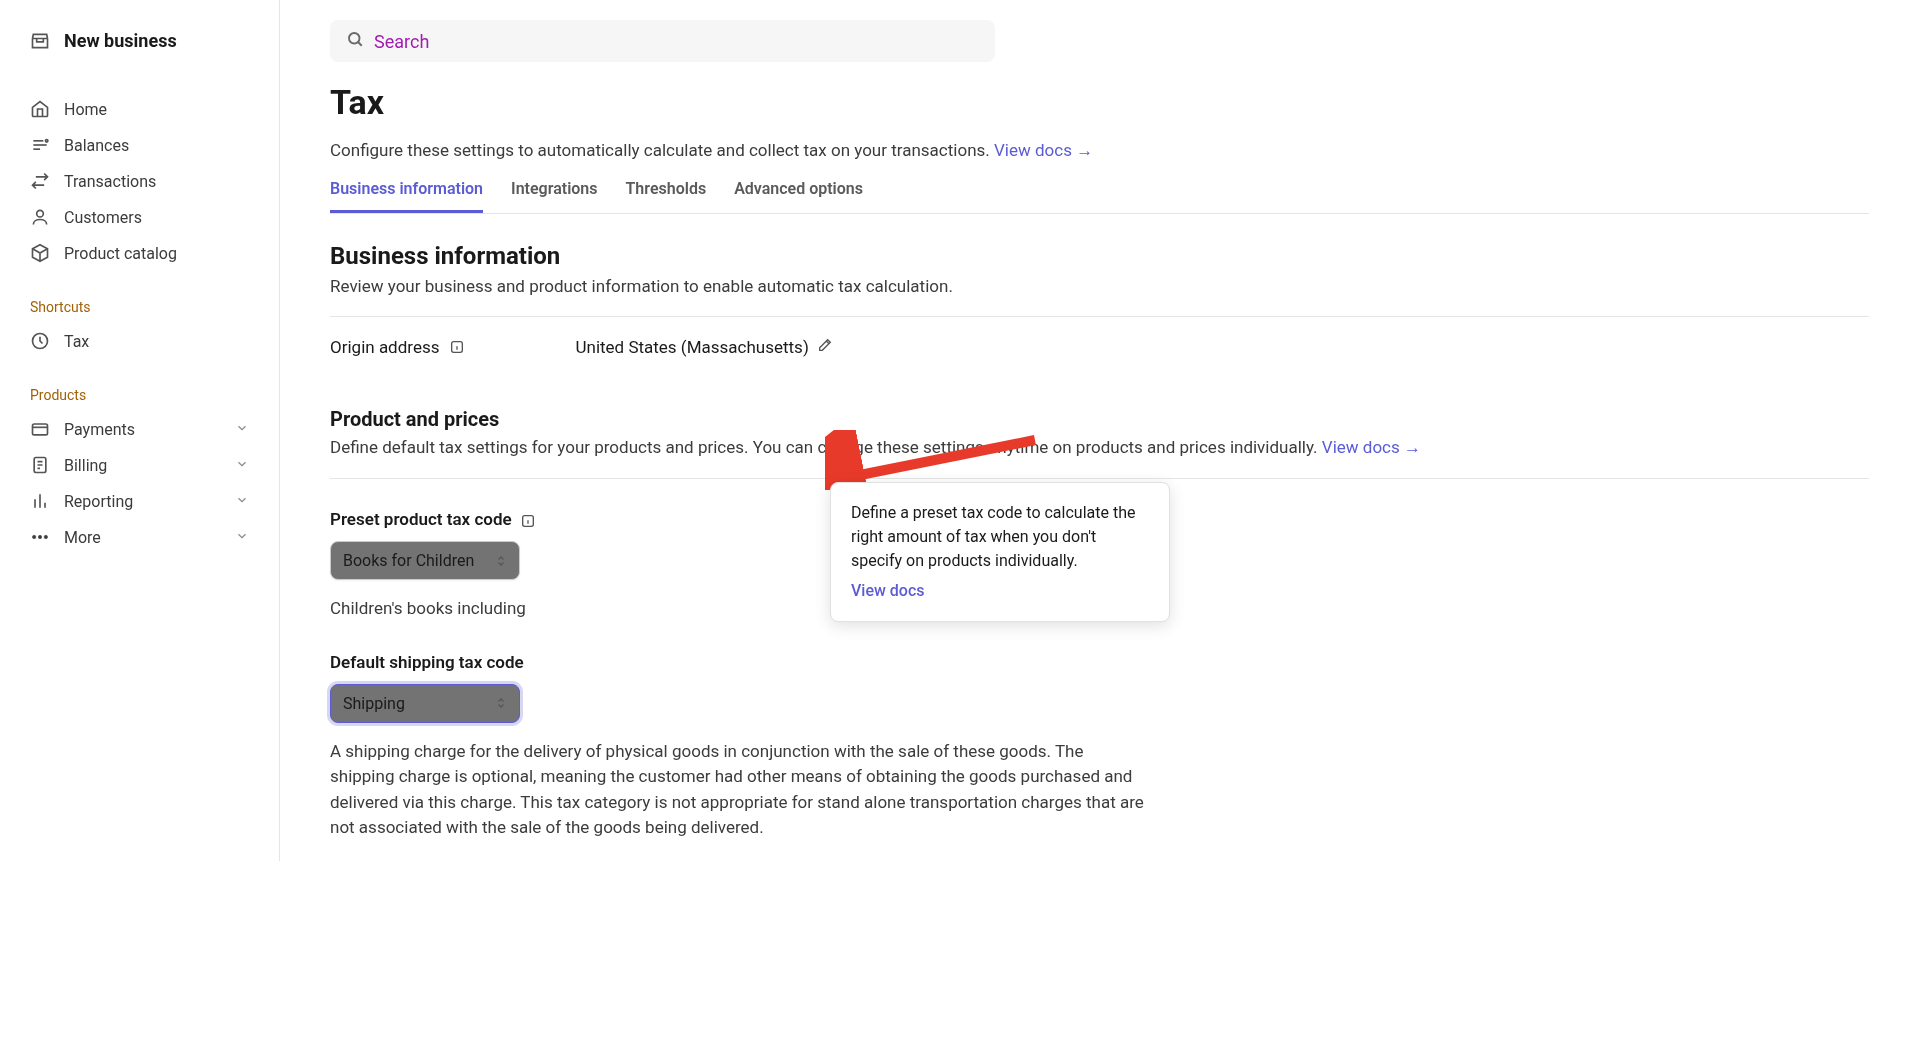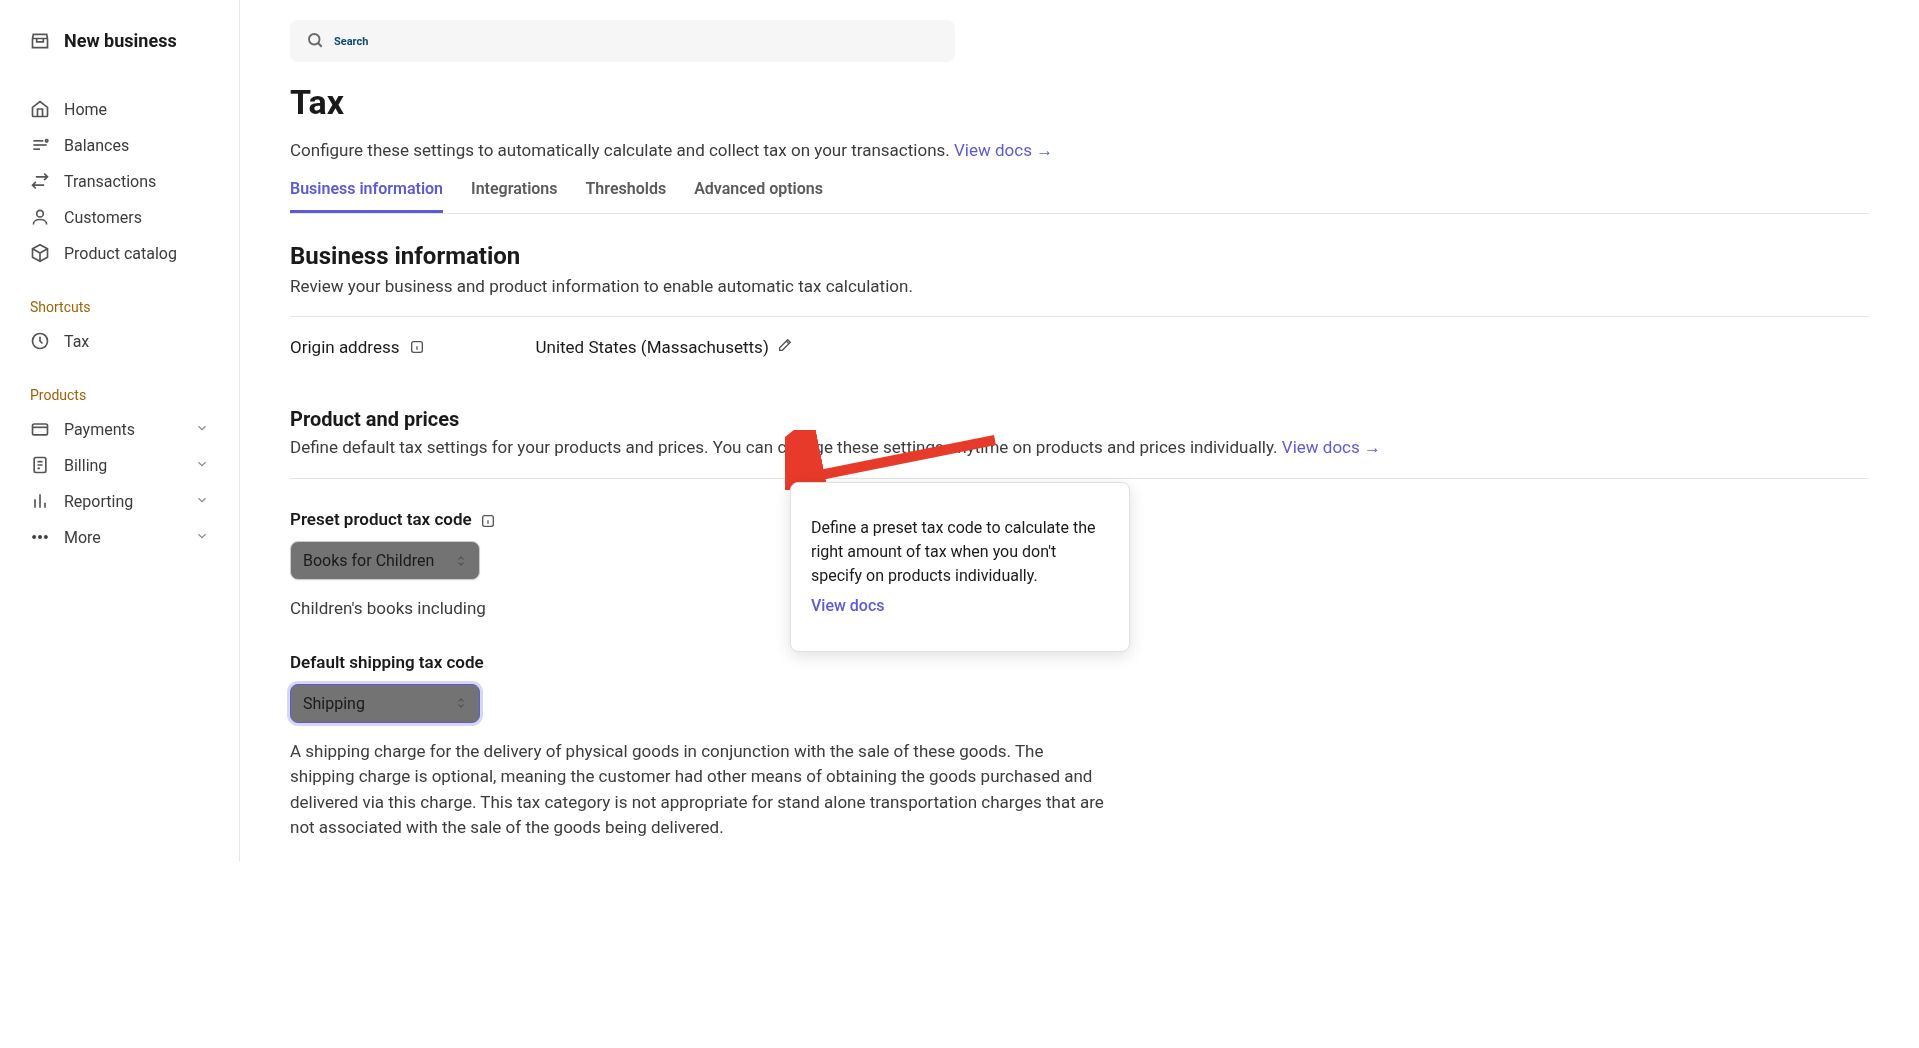--- a/index.html
+++ b/index.html
@@ -3,21 +3,21 @@
 <meta charset="utf-8">
 <style>
 * { box-sizing: border-box; margin: 0; padding: 0; }
 body {
   font-family: -apple-system, BlinkMacSystemFont, "Segoe UI", Roboto, "Helvetica Neue", Arial, sans-serif;
   color: #1a1a1a;
   background: #fff;
   display: flex;
 }
 .sidebar {
-  width: 240px;
+  width: 280px;
   padding: 30px 0 0 30px;
   border-right: 1px solid #e5e5e5;
   flex-shrink: 0;
 }
 .business-name {
   display: flex;
   align-items: center;
   gap: 14px;
   font-weight: 700;
   font-size: 18px;
@@ -51,24 +51,23 @@
 }
 .search-bar {
   background: #f6f6f7;
   border-radius: 8px;
   height: 42px;
   width: 665px;
   display: flex;
   align-items: center;
   padding: 0 16px;
   gap: 10px;
-  color: #0c4a6e;
-  font-size: 11px;
+  color: #a21caf;
+  font-size: 18px;
   margin-bottom: 20px;
-  font-weight: bold;
 }
 .page-title {
   font-size: 34px;
   font-weight: 700;
   margin-bottom: 18px;
 }
 .page-desc {
   font-size: 17px;
   color: #3c3c3c;
   margin-bottom: 18px;
@@ -165,21 +164,21 @@
   color: #3c3c3c;
   margin-top: 16px;
   line-height: 1.5;
   max-width: 820px;
 }
 .tooltip {
   position: absolute;
   background: #fff;
   border: 1px solid #e0e0e0;
   border-radius: 8px;
-  padding: 33px 20px;
+  padding: 18px 20px;
   box-shadow: 0 4px 16px rgba(0,0,0,0.12);
   font-size: 16px;
   line-height: 1.5;
   width: 340px;
   left: 550px;
   top: 482px;
   z-index: 10;
 }
 .arrow-annotation {
   position: absolute;

